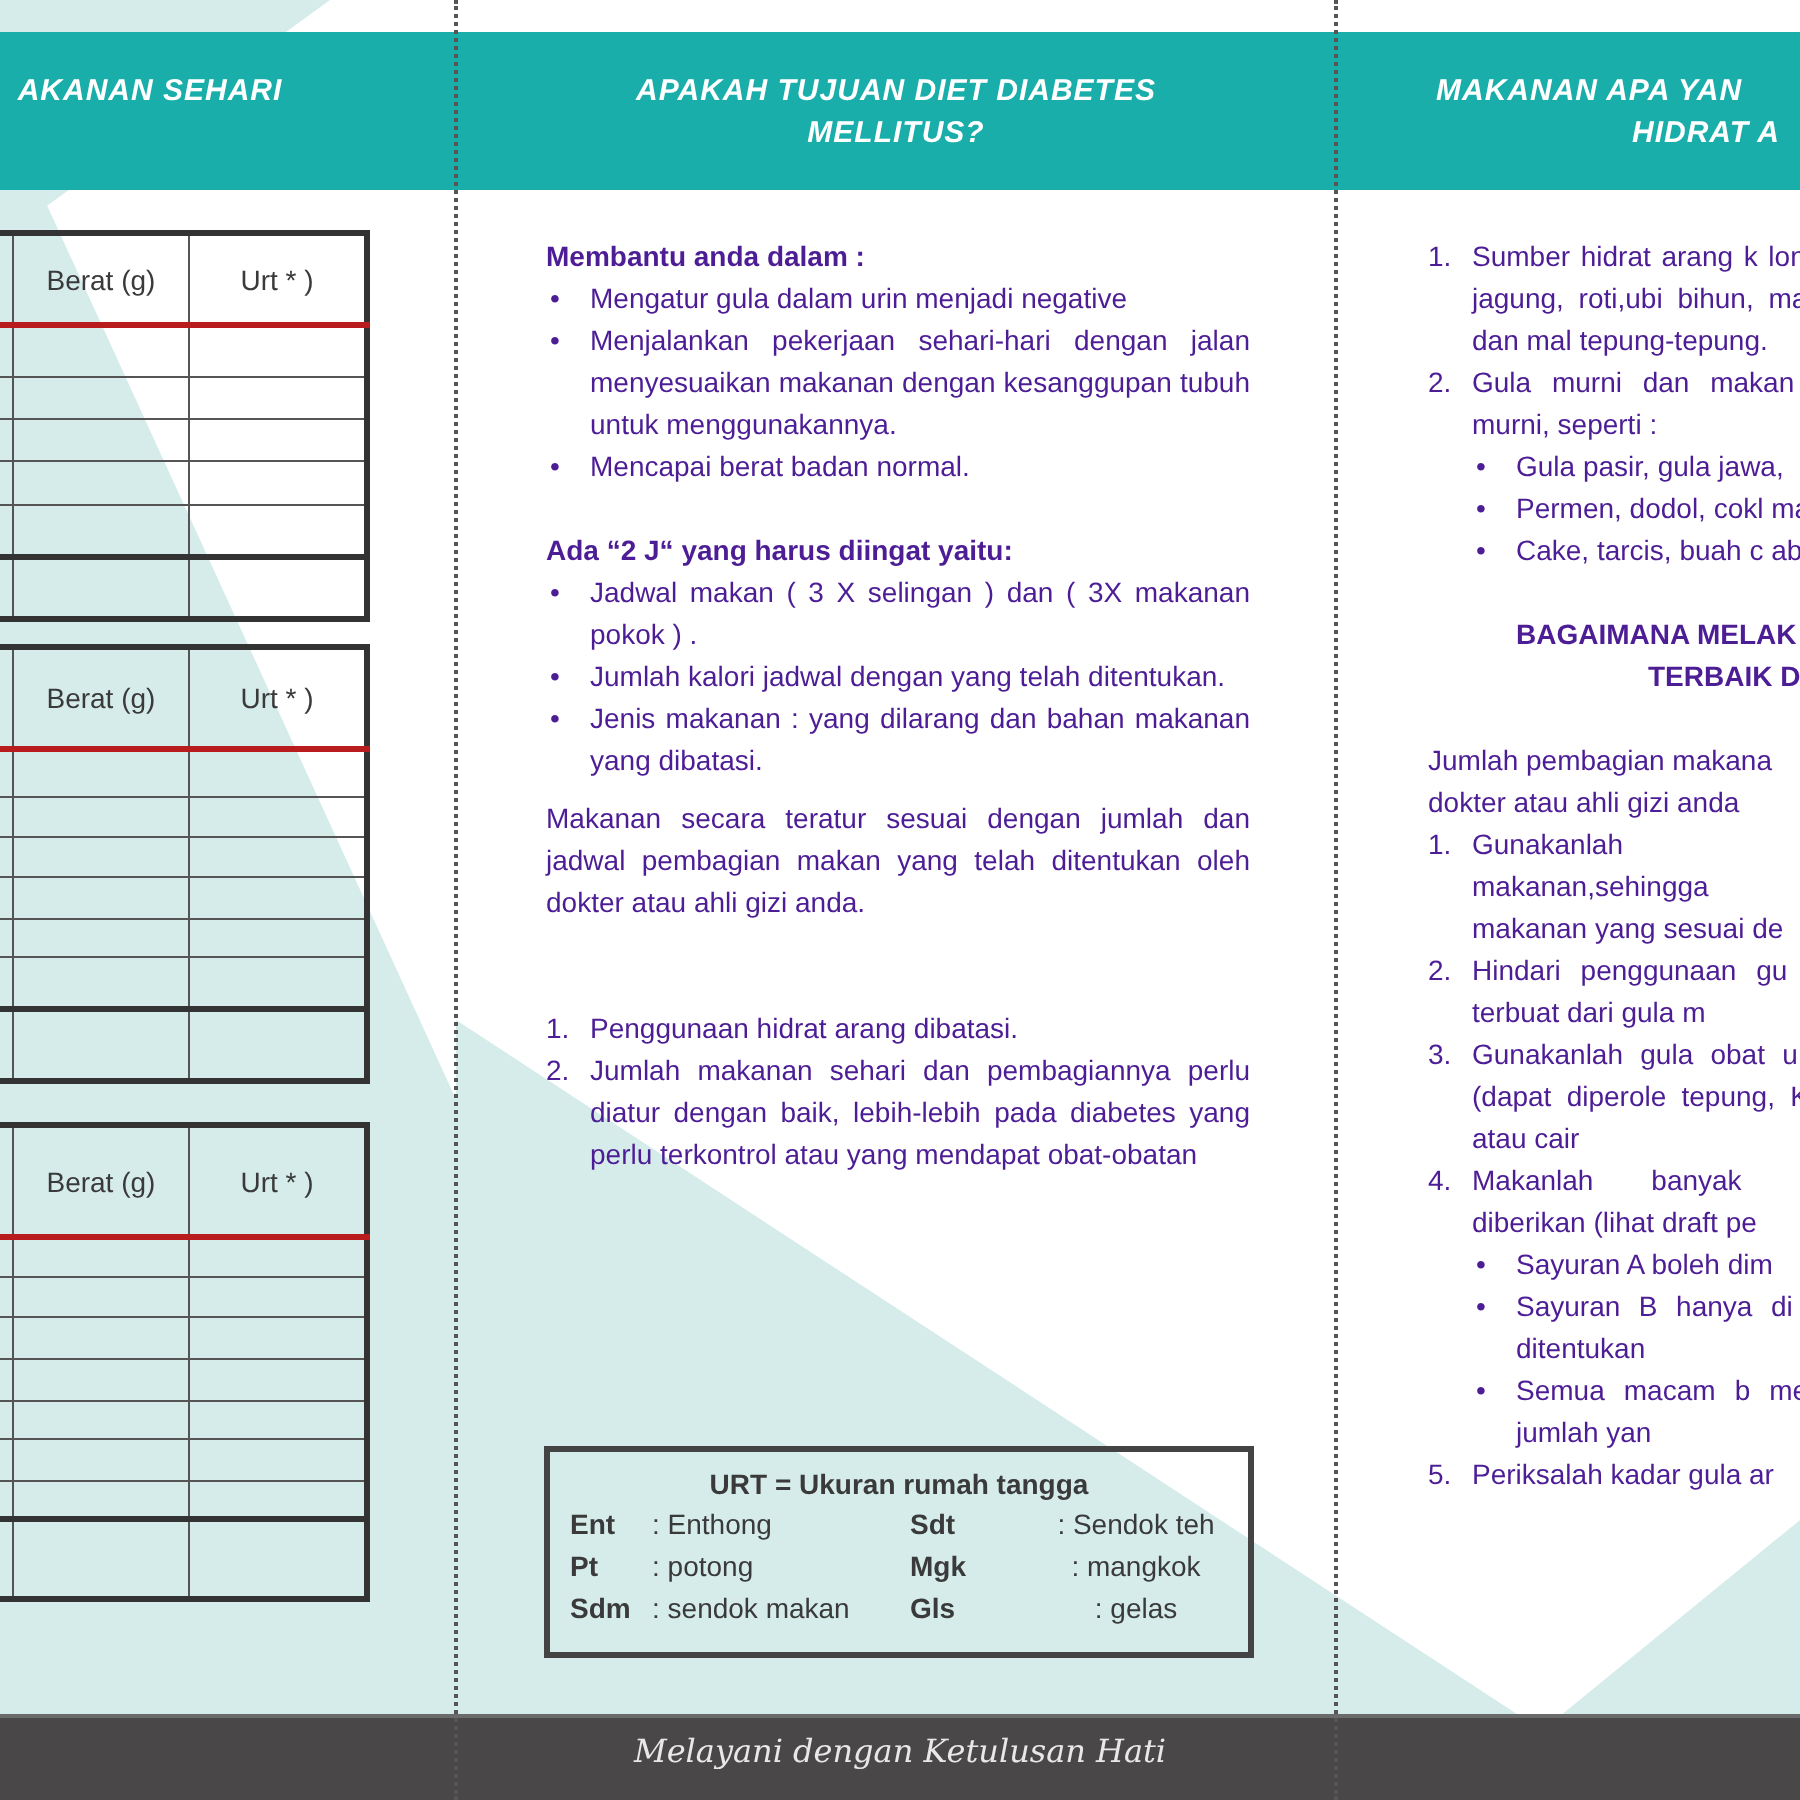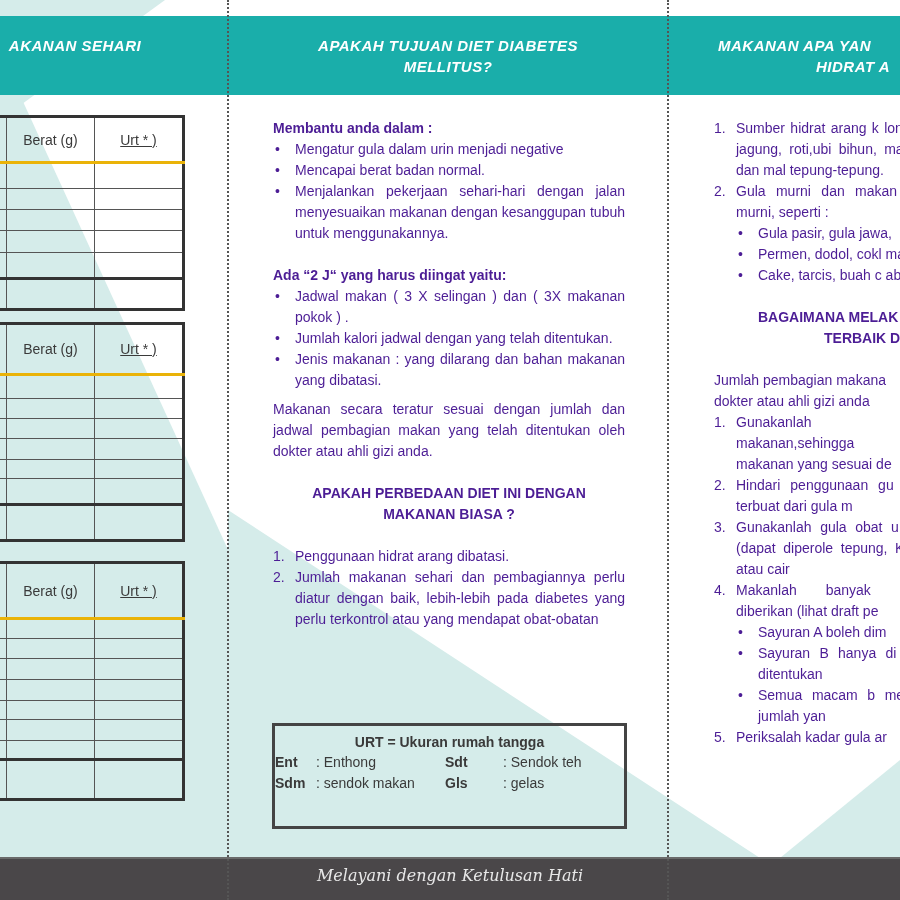--- a/index.html
+++ b/index.html
@@ -7,39 +7,39 @@
          font-family:"Liberation Sans", sans-serif; color:#3a3a3a; }
   .bg { position:absolute; left:0; top:0; width:900px; height:900px; z-index:0; }
   .divider { position:absolute; top:0; height:900px; width:0; border-left:2px dotted #555; z-index:3; }
   .banner { position:absolute; top:16px; height:79px; left:0; width:900px; background:#1aaeaa; z-index:1; }
   .banner-title { position:absolute; color:#fff; font-weight:bold; font-style:italic; font-size:15px;
                   letter-spacing:0.5px; text-align:center; line-height:21px; z-index:2; }
   .panel { position:absolute; z-index:2; }
   .ftable { position:absolute; left:-4px; width:189px; border-collapse:collapse; border:3px solid #333; z-index:2; }
   .ftable td, .ftable th { border:1.5px solid #555; padding:0; font-weight:normal; font-size:14px; color:#3a3a3a; }
   .ftable th { height:43px; text-align:center; }
-  .ftable tr.hdr th { border-bottom:3px solid #eab308; }
+  .ftable tr.hdr th { border-bottom:3px solid #b91c1c; }
   .ftable tr.total td { border-top:3px solid #333; }
-  .c0 { width:7px; } .c1 { width:88px; } .c2 { width:88px;text-decoration:underline; }
+  .c0 { width:7px; } .c1 { width:88px; } .c2 { width:88px; }
   .txt { font-size:14px; line-height:21px; color:#4c1d95; }
   .bold { font-weight:bold; }
   ul.b { margin:0; padding:0; list-style:none; }
   ul.b li { position:relative; padding-left:22px; text-align:justify; }
   ul.b li::before { content:"•"; position:absolute; left:2px; top:0; }
   ol.n { margin:0; padding:0; list-style:none; }
   ol.n li { position:relative; padding-left:22px; text-align:justify; }
   ol.n li .num { position:absolute; left:0; top:0; }
   .subhead { font-weight:bold; text-align:center; font-size:14px; line-height:21px; }
   .urt { position:absolute; left:272px; top:723px; width:349px; height:100px; border:3px solid #444; background:rgba(255,255,255,0); z-index:2; }
   .urt-title { text-align:center; font-weight:bold; font-size:14px; line-height:20px; margin-top:6px; }
-  .urt-row { display:flex; font-size:14px; line-height:21px; }
+  .urt-row { display:flex; font-size:14px; line-height:21px; padding-left:10px; }
   .urt-row .k1 { width:41px; font-weight:bold; }
   .urt-row .v1 { width:129px; }
   .urt-row .k2 { width:58px; font-weight:bold; }
-  .urt-row .v2 { width:110px; }
+  .urt-row .v2 { width:110px;text-align:center; }
   .footer { position:absolute; left:0; top:857px; width:900px; height:41px; background:#4a4749; border-top:2px solid #6a6a6a; z-index:1; }
   .footer-text { position:absolute; left:0; width:900px; top:866px; text-align:center; color:#e8e8e8;
                  font-family:"DejaVu Serif", serif; font-style:italic; font-size:16px; z-index:2; }
 </style>
 </head>
 <body>
 
 <svg class="bg" viewBox="0 0 900 900">
   <polygon points="0,0 165,0 0,120" fill="#d5ecea"></polygon>
   <polygon points="0,95 20,95 235,565 235,858 0,858" fill="#d5ecea"></polygon>
@@ -194,53 +194,55 @@
         <td></td>
         <td></td>
       </tr>
 </tbody>
   </table>
 
 <div class="panel txt" style="left:273px; top:118px; width:352px;">
   <div class="bold">Membantu anda dalam :</div>
   <ul class="b">
     <li>Mengatur gula dalam urin menjadi negative</li>
+    <li>Menjalankan pekerjaan sehari-hari dengan jalan menyesuaikan makanan dengan kesanggupan tubuh untuk menggunakannya.</li>
     <li>Mencapai berat badan normal.</li>
-    <li>Menjalankan pekerjaan sehari-hari dengan jalan menyesuaikan makanan dengan kesanggupan tubuh untuk menggunakannya.</li>
   </ul>
   <div style="height:21px"></div>
   <div class="bold">Ada “2 J“ yang harus diingat yaitu:</div>
   <ul class="b">
     <li>Jadwal makan ( 3 X selingan ) dan ( 3X makanan pokok ) .</li>
     <li>Jumlah kalori jadwal dengan yang telah ditentukan.</li>
     <li>Jenis makanan : yang dilarang dan bahan makanan yang dibatasi.</li>
   </ul>
   <div style="height:8px"></div>
   <div style="text-align:justify;">Makanan secara teratur sesuai dengan jumlah dan jadwal pembagian makan yang telah ditentukan oleh dokter atau ahli gizi anda.</div>
   <div style="height:21px"></div>
-  <div class="subhead">
-    <div>APAKAH PERBEDAAN DIET INI DENGAN</div>
-    <div>MAKANAN BIASA ?</div>
-  </div>
   <div style="height:21px"></div>
   <ol class="n">
     <li><span class="num">1.</span><span>Penggunaan hidrat arang dibatasi.</span></li>
     <li><span class="num">2.</span><span>Jumlah makanan sehari dan pembagiannya perlu diatur dengan baik, lebih-lebih pada diabetes yang perlu terkontrol atau yang mendapat obat-obatan</span></li>
   </ol>
 </div>
 
 <div class="urt">
   <div class="urt-title">URT = Ukuran rumah tangga</div>
   <div class="urt-row">
     <span class="k1">Ent</span>
     <span class="v1">: Enthong</span>
     <span class="k2">Sdt</span>
     <span class="v2">: Sendok teh</span>
   </div>
   <div class="urt-row">
+    <span class="k1">Pt</span>
+    <span class="v1">: potong</span>
+    <span class="k2">Mgk</span>
+    <span class="v2">: mangkok</span>
+  </div>
+  <div class="urt-row">
     <span class="k1">Sdm</span>
     <span class="v1">: sendok makan</span>
     <span class="k2">Gls</span>
     <span class="v2">: gelas</span>
   </div>
 </div>
 
 <div class="panel txt" style="left:714px; top:118px; width:195px; overflow:hidden; height:700px;">
   <ol class="n" style="width:220px;">
     <li><span class="num">1.</span><span>Sumber hidrat arang k lontong, jagung, roti,ubi bihun, makroni dan mal tepung-tepung.</span></li>

